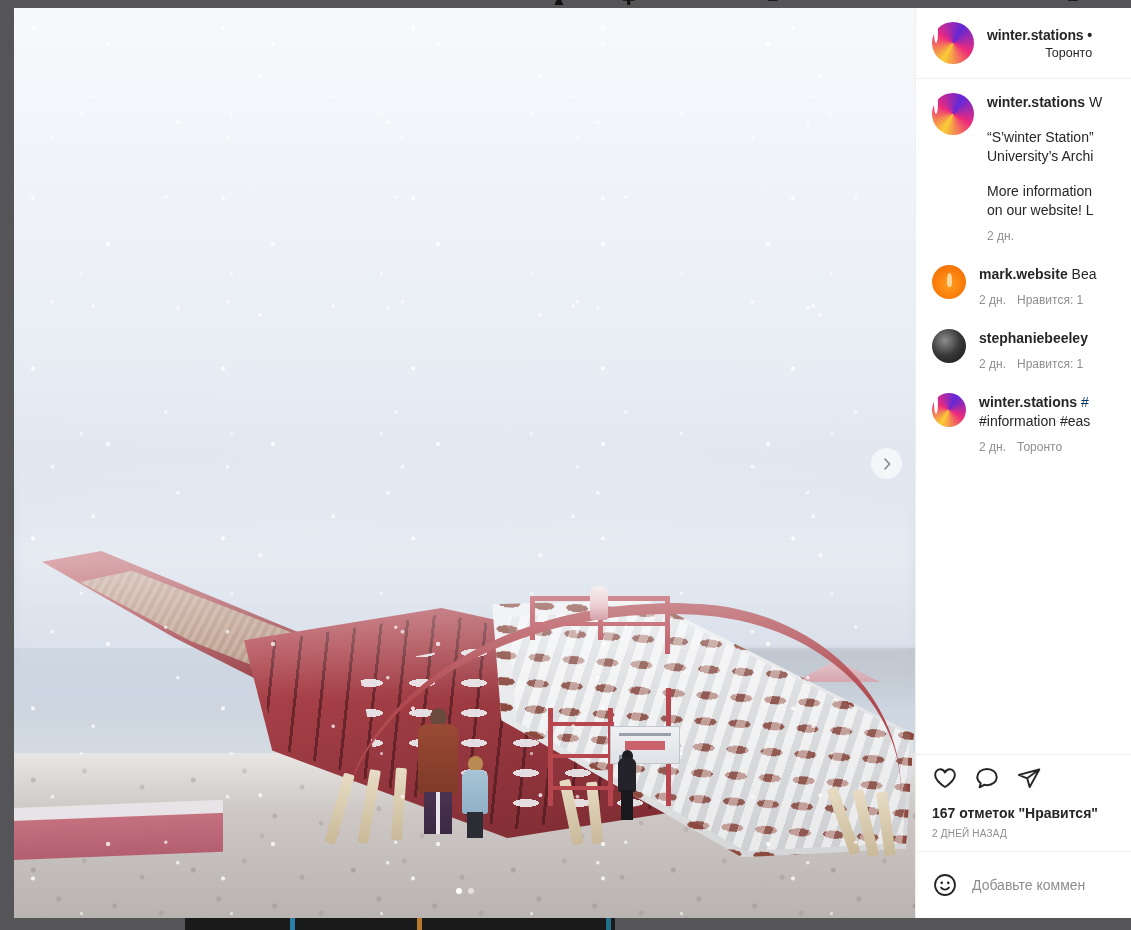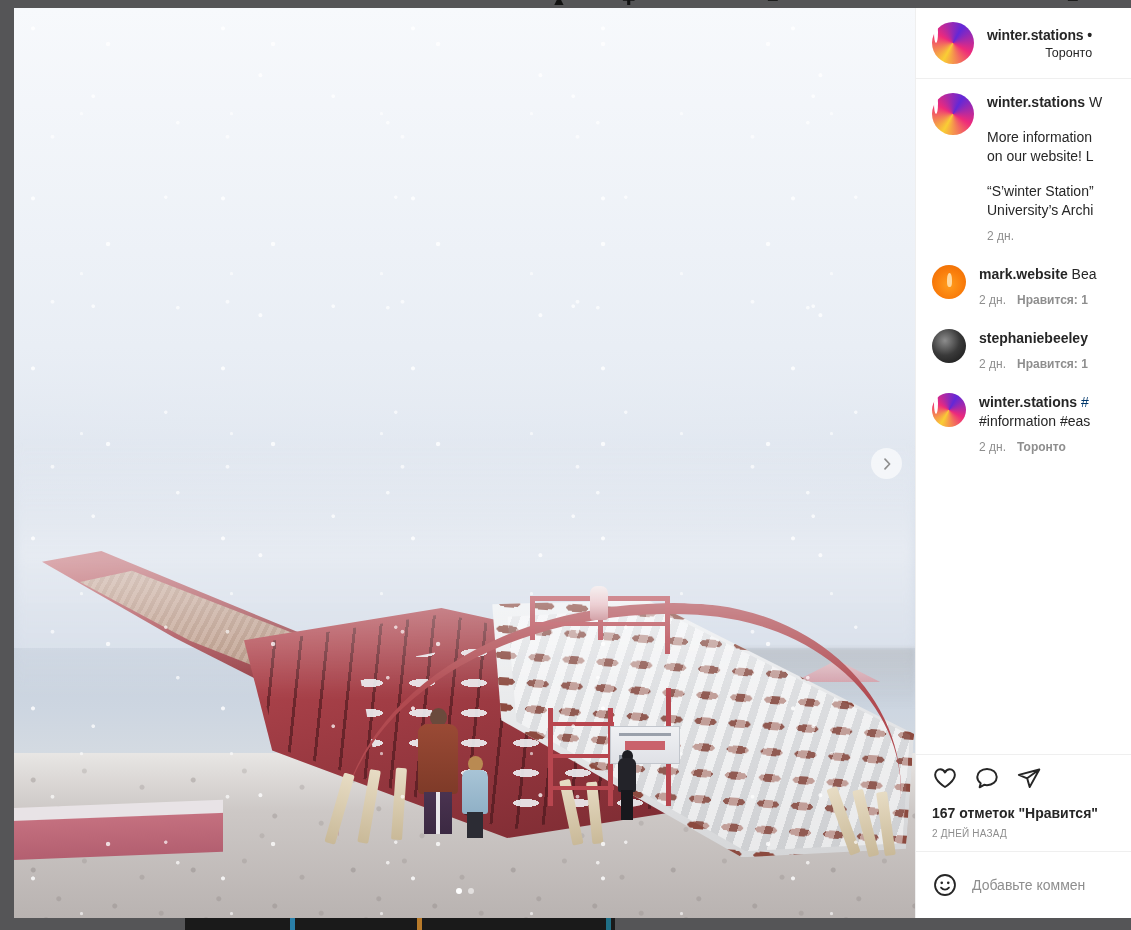--- a/index.html
+++ b/index.html
@@ -288,21 +288,21 @@
   .entry.cmt .avatar { width:34px; height:34px; }
   .entry .body { min-width:0; flex:1 1 auto; }
   .ctext {
     font-size:14px; line-height:19px; color:#262626;
     white-space:nowrap; overflow:visible;
   }
   .ctext .au { font-weight:700; }
   .ctext .hash { color:#00376b; }
   .para { margin-top:16px; }
   .sub { margin-top:9px; font-size:12px; color:#8e8e8e; display:flex; gap:11px; white-space:nowrap; }
-  .sub .act { font-weight:700; color:#8e8e8e; }
+  .sub .act { font-weight:400; color:#8e8e8e; }
 
   .plain-avatar { border-radius:50%; overflow:hidden; }
   .av-flame { background:radial-gradient(circle at 50% 58%, #ff9d1e 0%, #f97c0b 55%, #e96a05 100%); position:relative; }
   .av-flame::after {
     content:""; position:absolute; left:44%; top:24%; width:14%; height:40%;
     background:#ffd9a0; border-radius:50% 50% 40% 40%;
   }
   .av-dark { background:radial-gradient(circle at 38% 34%, #8d8d8d 0%, #3a3a3a 48%, #141414 100%); }
 
   #actions {
@@ -449,26 +449,26 @@
               <span class="logoblock"></span>
               <span class="tower2"></span>
             </span>
           </span>
           <span class="body">
             <div class="ctext">
               <span class="au">winter.stations</span>
               <span>W</span>
             </div>
             <div class="ctext para">
+              <div>“S’winter Station”</div>
+              <div>University’s Archi</div>
+            </div>
+            <div class="ctext para">
               <div>More information</div>
               <div>on our website! L</div>
-            </div>
-            <div class="ctext para">
-              <div>“S’winter Station”</div>
-              <div>University’s Archi</div>
             </div>
             <div class="sub">
               <span>2 дн.</span>
             </div>
           </span>
         </div>
 
         <div class="entry cmt">
           <span class="plain-avatar av-flame" style="width:34px;height:34px;flex:0 0 auto;"></span>
           <span class="body">

